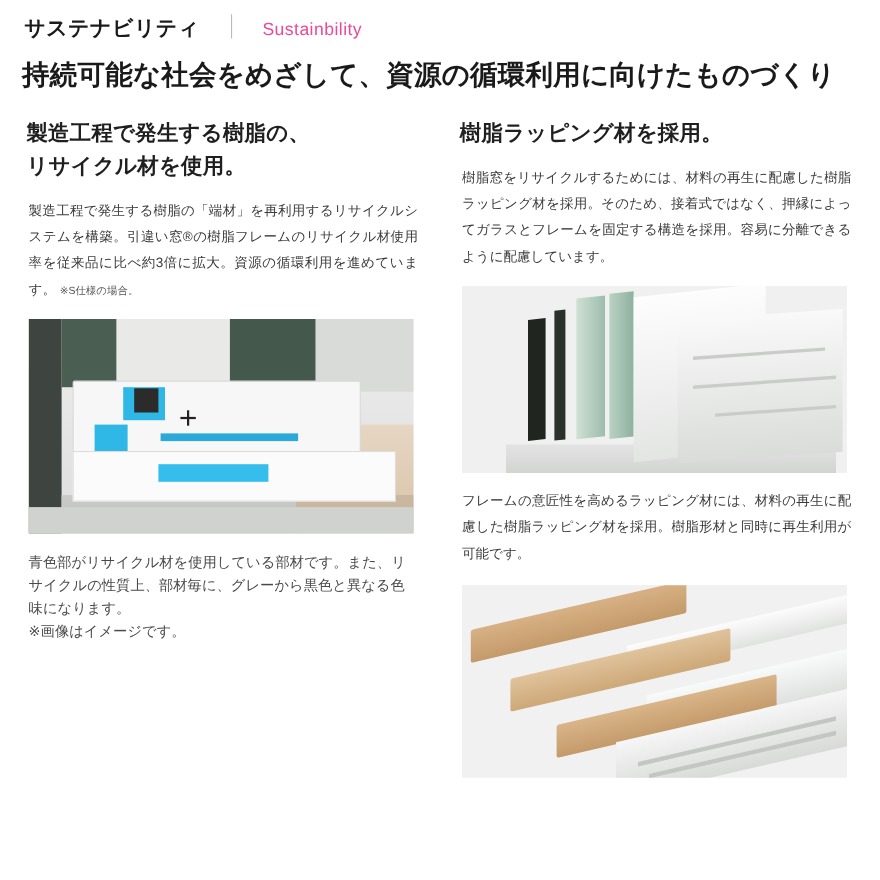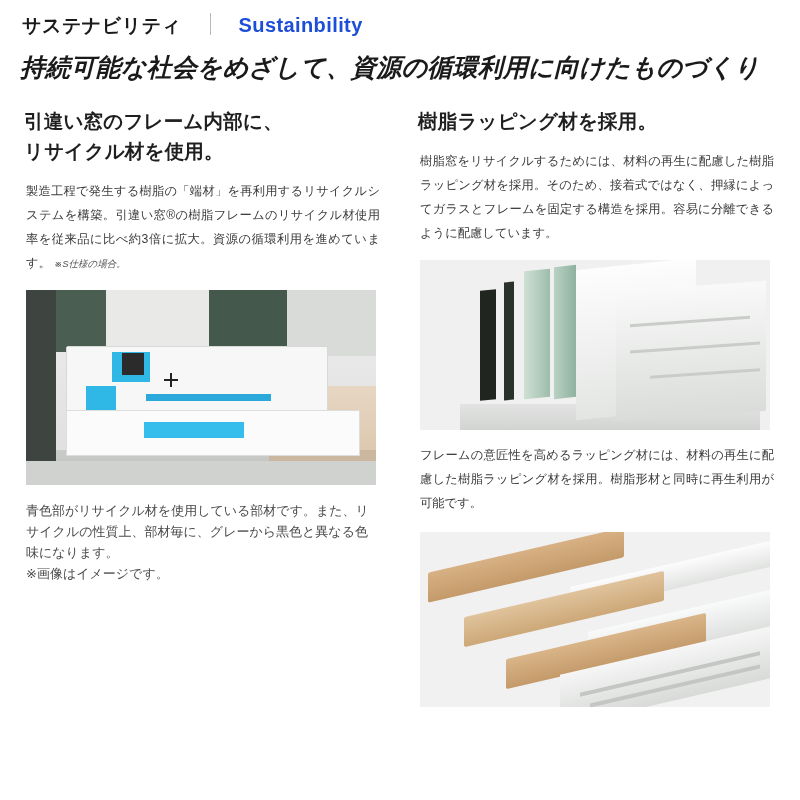--- a/index.html
+++ b/index.html
@@ -40,35 +40,34 @@
   .header-divider {
     display: inline-block;
     width: 1px;
     height: 22px;
     background: #b9b9b9;
     margin: 0 12px;
     position: relative;
     top: 3px;
   }
   .header-en {
-    font-size: 20px;
-    color: #1d4ed8;
-    font-weight: bold;
+    font-size: 16px;
+    color: #ec4899;
+    font-weight: normal;
     letter-spacing: 0.4px;
   }
 
   .page-title {
     margin-top: 12px;
     padding-left: 2px;
     font-size: 25px;
     font-weight: bold;
     letter-spacing: 0.2px;
     color: #1a1a1a;
     white-space: nowrap;
-    font-style: italic;
   }
 
   
   .columns {
     display: flex;
     margin-top: 22px;
     gap: 28px;
   }
   .col {
     width: 366px;
@@ -89,21 +88,20 @@
     line-height: 1.95;
     color: #3b3b3b;
     padding-left: 8px;
     padding-right: 4px;
     text-align: justify;
   }
   .note-inline {
     font-size: 9.5px;
     color: #55;
     color: #555;
-    font-style: italic;
   }
 
   
   .photo {
     position: relative;
     margin-top: 14px;
     margin-left: 8px;
     width: 350px;
     overflow: hidden;
     background: #f2f2f2;
@@ -292,21 +290,21 @@
     <span class="header-en">Sustainbility</span>
   </div>
 
   <div class="page-title">持続可能な社会をめざして、資源の循環利用に向けたものづくり</div>
 
   <div class="columns">
 
     <div class="col">
 
       <div class="sec-heading">
-        <div>引違い窓のフレーム内部に、</div>
+        <div>製造工程で発生する樹脂の、</div>
         <div>リサイクル材を使用。</div>
       </div>
 
       <div class="sec-body">
         <span>製造工程で発生する樹脂の「端材」を再利用するリサイクルシステムを構築。引違い窓®の樹脂フレームのリサイクル材使用率を従来品に比べ約3倍に拡大。資源の循環利用を進めています。</span>
         <span class="note-inline">※S仕様の場合。</span>
       </div>
 
       <div class="photo photo-1">
         <div class="p1-bg"></div>

